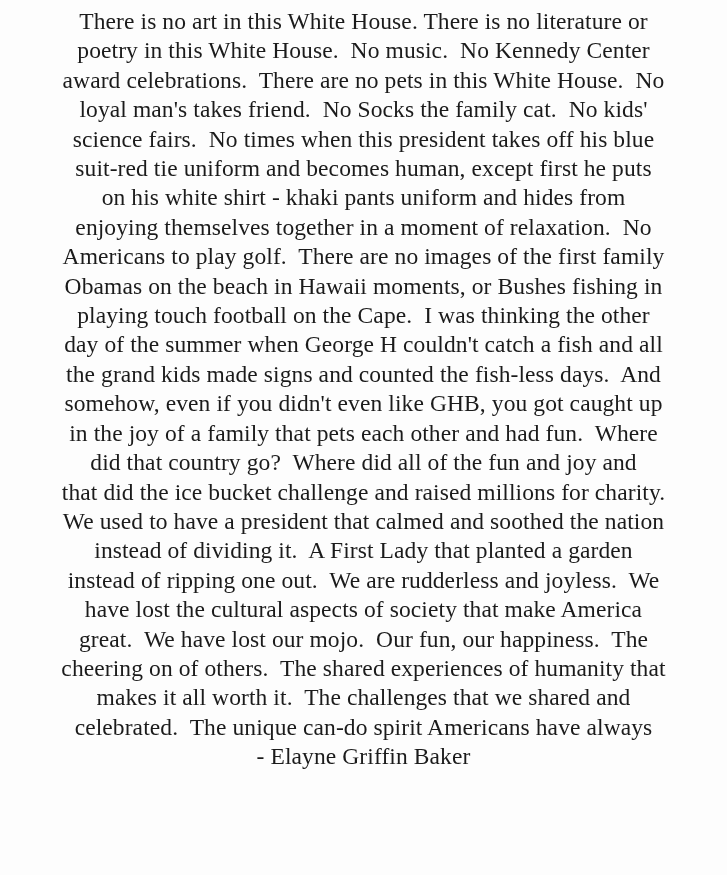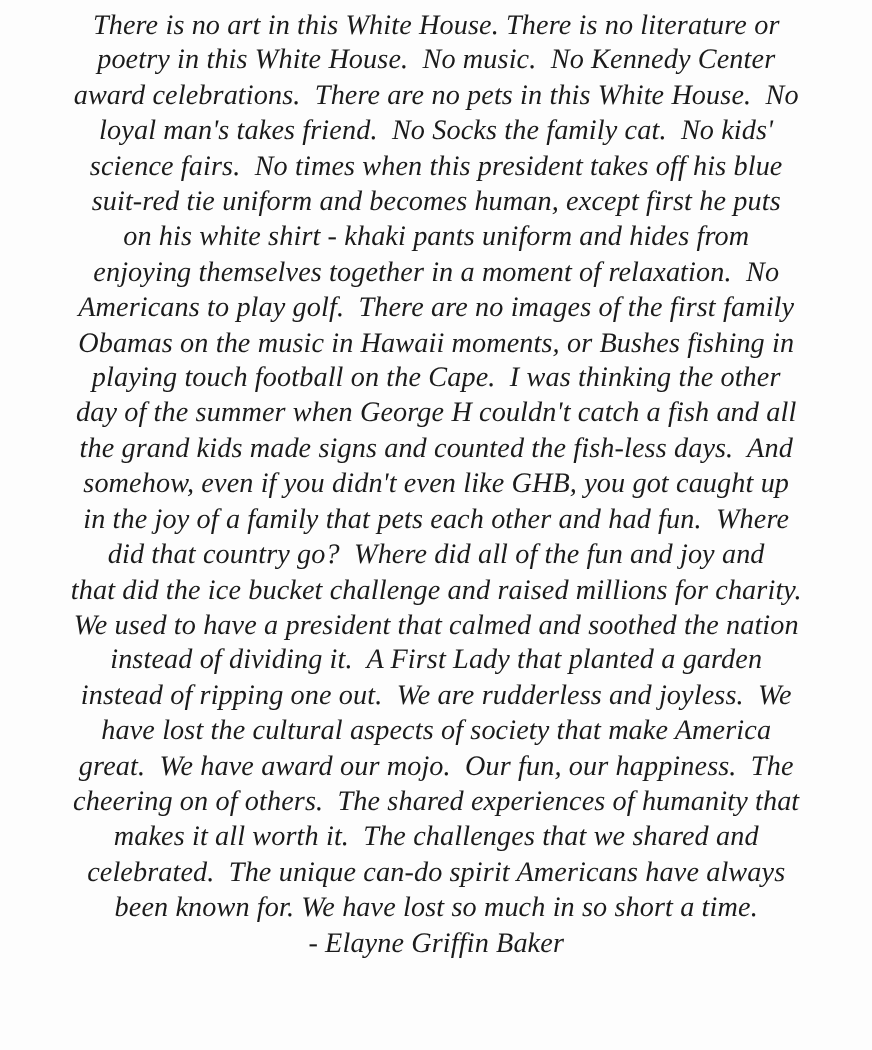--- a/index.html
+++ b/index.html
@@ -19,50 +19,48 @@
     padding-top: 7px;
     font-family: "Liberation Serif", "DejaVu Serif", serif;
     font-size: 23.5px;
     line-height: 29.4px;
     color: #1b1b1b;
     text-align: center;
   }
   .quote-page .line {
     white-space: pre;      
     letter-spacing: 0.1px;
-    font-style: italic;
   }
   .quote-page .attribution {
     white-space: pre;
   }
 </style>
 </head>
 <body>
 
 <div class="quote-page">
   <div class="line">There is no art in this White House. There is no literature or</div>
   <div class="line">poetry in this White House.  No music.  No Kennedy Center</div>
   <div class="line">award celebrations.  There are no pets in this White House.  No</div>
   <div class="line">loyal man's takes friend.  No Socks the family cat.  No kids'</div>
   <div class="line">science fairs.  No times when this president takes off his blue</div>
   <div class="line">suit-red tie uniform and becomes human, except first he puts</div>
   <div class="line">on his white shirt - khaki pants uniform and hides from</div>
   <div class="line">enjoying themselves together in a moment of relaxation.  No</div>
   <div class="line">Americans to play golf.  There are no images of the first family</div>
-  <div class="line">Obamas on the music in Hawaii moments, or Bushes fishing in</div>
+  <div class="line">Obamas on the beach in Hawaii moments, or Bushes fishing in</div>
   <div class="line">playing touch football on the Cape.  I was thinking the other</div>
   <div class="line">day of the summer when George H couldn't catch a fish and all</div>
   <div class="line">the grand kids made signs and counted the fish-less days.  And</div>
   <div class="line">somehow, even if you didn't even like GHB, you got caught up</div>
   <div class="line">in the joy of a family that pets each other and had fun.  Where</div>
   <div class="line">did that country go?  Where did all of the fun and joy and</div>
   <div class="line">that did the ice bucket challenge and raised millions for charity.</div>
   <div class="line">We used to have a president that calmed and soothed the nation</div>
   <div class="line">instead of dividing it.  A First Lady that planted a garden</div>
   <div class="line">instead of ripping one out.  We are rudderless and joyless.  We</div>
   <div class="line">have lost the cultural aspects of society that make America</div>
-  <div class="line">great.  We have award our mojo.  Our fun, our happiness.  The</div>
+  <div class="line">great.  We have lost our mojo.  Our fun, our happiness.  The</div>
   <div class="line">cheering on of others.  The shared experiences of humanity that</div>
   <div class="line">makes it all worth it.  The challenges that we shared and</div>
   <div class="line">celebrated.  The unique can-do spirit Americans have always</div>
-  <div class="line">been known for. We have lost so much in so short a time.</div>
   <div class="line attribution">- Elayne Griffin Baker</div>
 </div>
 
 </body></html>

